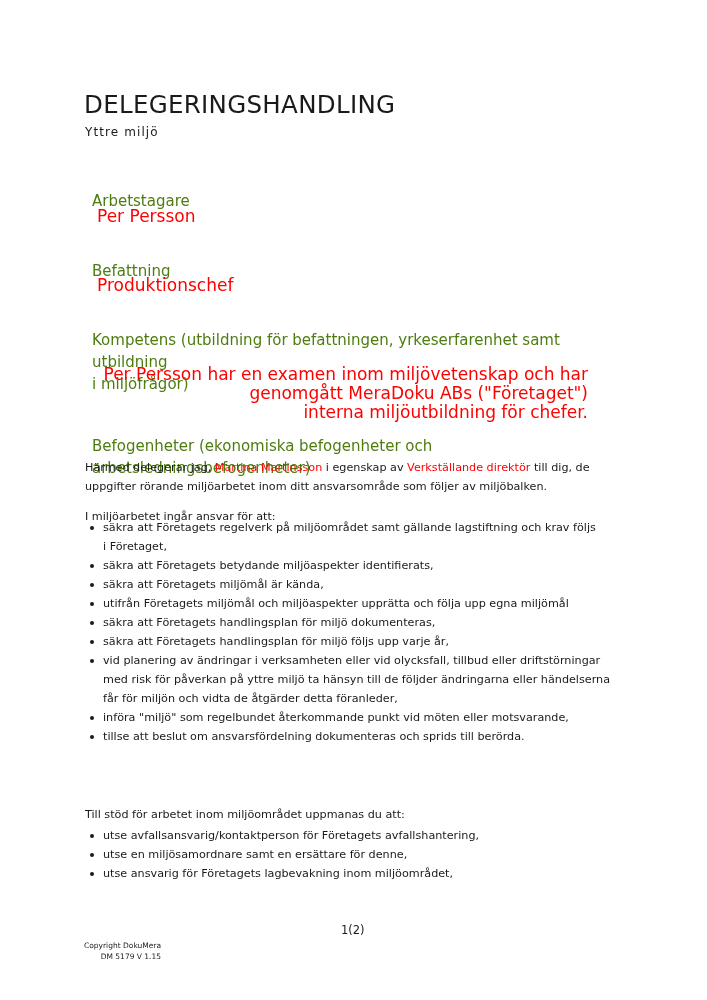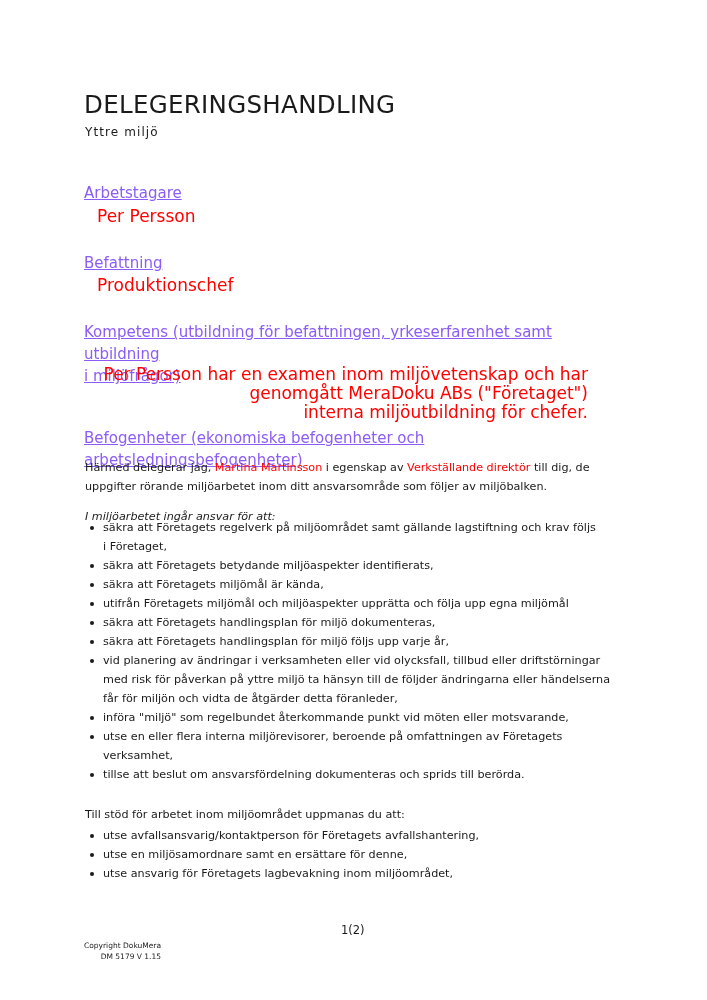--- a/index.html
+++ b/index.html
@@ -2,25 +2,25 @@
 <html><head>
 <meta charset="utf-8">
 <style>
   html, body { margin: 0; padding: 0; background: #ffffff; }
   body { width: 707px; height: 1000px; position: relative; overflow: hidden;
          font-family: "DejaVu Sans", "Liberation Sans", sans-serif; color: #1a1a1a; }
   .page { position: absolute; left: 0; top: 4px; width: 588px; height: 1000px; }
   .title { position: absolute; left: 84px; top: 86px; font-size: 24.5px; letter-spacing: 0.3px;
            font-weight: normal; color: #1a1a1a; margin: 0; }
   .subtitle { position: absolute; left: 85px; top: 121px; font-size: 12px; letter-spacing: 1.1px; color: #1a1a1a; }
-  .h2 { position: absolute; left: 84px; font-size: 15px; color: #8b5cf6; margin: 0; font-weight: normal; line-height: 22px; text-decoration: underline; }
+  .h2 { position: absolute; left: 84px; font-size: 15px; color: #4d7c0f; margin: 8px; font-weight: normal; line-height: 22px; }
   .red { color: #ff0000; }
   .val { position: absolute; left: 85px; font-size: 17px; color: #ff0000; line-height: 19px; margin-left: 12px; }
   .para { position: absolute; left: 85px; font-size: 11.2px; line-height: 19px; color: #1a1a1a; width: 540px; margin-top: 8px; }
-  .italic { font-style: italic; }
+  .italic { }
   ul.bullets { position: absolute; left: 85px; margin: 0; padding: 0; list-style: none; width: 540px; }
   ul.bullets li { position: relative; padding-left: 18px; font-size: 11.2px; line-height: 19px; color: #1a1a1a; }
   ul.bullets li .dot { position: absolute; left: 5px; top: 8px; width: 4px; height: 4px; border-radius: 50%; background: #1a1a1a; }
   .pagenum { position: absolute; left: 341px; top: 919px; font-size: 11.5px; color: #1a1a1a; }
   .footer { position: absolute; left: 84px; top: 936px; font-size: 7.5px; line-height: 11px; color: #1a1a1a; text-align: right; }
 </style>
 </head>
 <body>
 
 <div class="page">
@@ -53,21 +53,20 @@
 
   <ul class="bullets" style="top:514px;">
     <li><span class="dot"></span><span>säkra att Företagets regelverk på miljöområdet samt gällande lagstiftning och krav följs</span><br><span>i Företaget,</span></li>
     <li><span class="dot"></span><span>säkra att Företagets betydande miljöaspekter identifierats,</span></li>
     <li><span class="dot"></span><span>säkra att Företagets miljömål är kända,</span></li>
     <li><span class="dot"></span><span>utifrån Företagets miljömål och miljöaspekter upprätta och följa upp egna miljömål</span></li>
     <li><span class="dot"></span><span>säkra att Företagets handlingsplan för miljö dokumenteras,</span></li>
     <li><span class="dot"></span><span>säkra att Företagets handlingsplan för miljö följs upp varje år,</span></li>
     <li><span class="dot"></span><span>vid planering av ändringar i verksamheten eller vid olycksfall, tillbud eller driftstörningar</span><br><span>med risk för påverkan på yttre miljö ta hänsyn till de följder ändringarna eller händelserna</span><br><span>får för miljön och vidta de åtgärder detta föranleder,</span></li>
     <li><span class="dot"></span><span>införa "miljö" som regelbundet återkommande punkt vid möten eller motsvarande,</span></li>
-    <li><span class="dot"></span><span>utse en eller flera interna miljörevisorer, beroende på omfattningen av Företagets</span><br><span>verksamhet,</span></li>
     <li><span class="dot"></span><span>tillse att beslut om ansvarsfördelning dokumenteras och sprids till berörda.</span></li>
   </ul>
 
   <div class="para" style="top:793px;">Till stöd för arbetet inom miljöområdet uppmanas du att:</div>
 
   <ul class="bullets" style="top:822px;">
     <li><span class="dot"></span><span>utse avfallsansvarig/kontaktperson för Företagets avfallshantering,</span></li>
     <li><span class="dot"></span><span>utse en miljösamordnare samt en ersättare för denne,</span></li>
     <li><span class="dot"></span><span>utse ansvarig för Företagets lagbevakning inom miljöområdet,</span></li>
   </ul>

